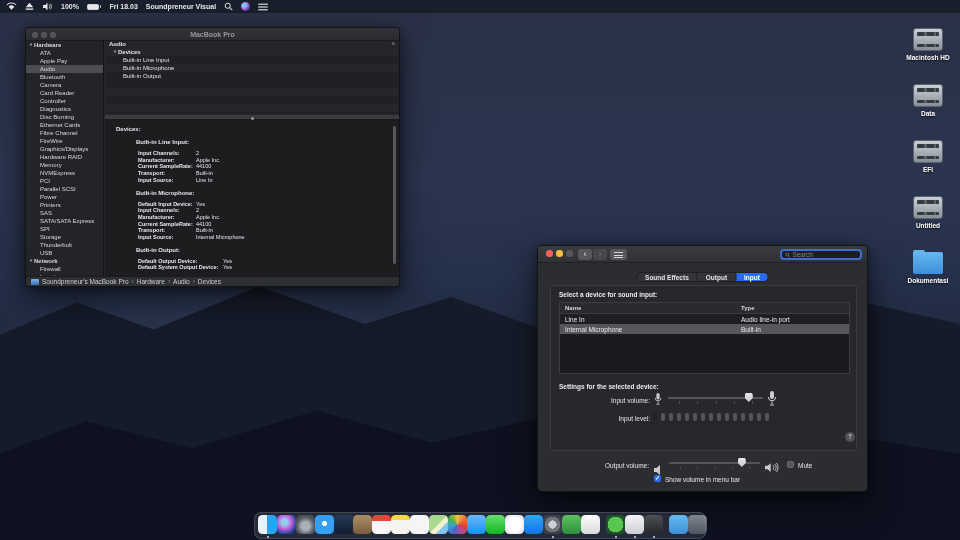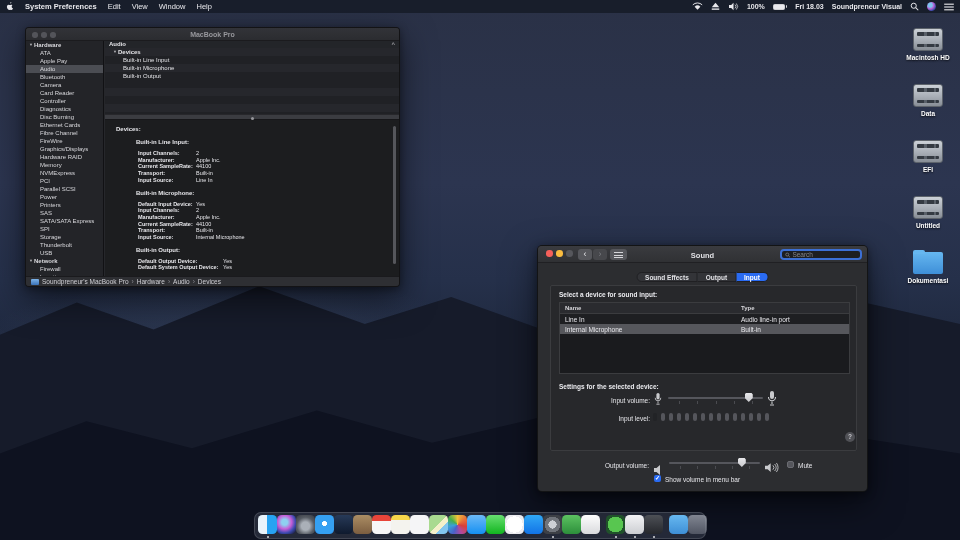--- a/index.html
+++ b/index.html
@@ -146,30 +146,20 @@
 </style>
 </head>
 <body>
 
 <div id="wallpaper" class="abs"></div>
 <div id="wp-glow" class="abs"></div>
 <div id="wp-m1" class="abs"></div>
 <div id="wp-m2" class="abs"></div>
 
 <div id="menubar" class="abs">
-  <div id="menu-left">
-    <span><svg width="8" height="10" viewBox="0 0 170 195">
-          <path fill="#e8e8ec" d="M150 145c-3 7-6 13-11 19-7 9-14 18-25 18-10 0-13-6-26-6s-17 6-26 6-19-10-26-19C22 144 12 111 26 88c7-12 19-19 31-19 10 0 19 6 25 6s16-7 28-6c5 0 19 2 28 15-1 1-17 10-17 30 0 24 21 31 29 31zM107 35c5-6 9-15 8-24-8 1-17 6-22 12-5 5-9 14-8 23 9 0 17-5 22-11z"></path>
-        </svg></span>
-    <span class="mi mi-bold">System Preferences</span>
-    <span class="mi">Edit</span>
-    <span class="mi">View</span>
-    <span class="mi">Window</span>
-    <span class="mi">Help</span>
-  </div>
   <div id="menu-right">
     <span>
         <svg width="11" height="9" viewBox="0 0 16 12">
           <path d="M8 10.8 L3.8 6.2 a6.2 6.2 0 0 1 8.4 0 Z" fill="#e8e8ec"></path>
           <path d="M1.2 3.6 a9.8 9.8 0 0 1 13.6 0" stroke="#e8e8ec" stroke-width="1.4" fill="none"></path>
         </svg>
       </span>
     <span>
         <svg width="9" height="9" viewBox="0 0 12 12">
           <path d="M6 1 L11 7 H1 Z" fill="#e8e8ec"></path>
@@ -344,21 +334,20 @@
     <span id="tl-close" class="tl"></span>
     <span id="tl-min" class="tl"></span>
     <span id="tl-zoom" class="tl"></span>
     <div id="btn-back" class="abs navbtn">‹</div>
     <div id="btn-fwd" class="abs navbtn">›</div>
     <div id="btn-view" class="abs navbtn">
       <span class="ln" style="top:3px"></span>
         <span class="ln" style="top:5.5px"></span>
         <span class="ln" style="top:8px"></span>
     </div>
-    <div id="snd-title" class="abs">Sound</div>
     <div id="snd-search" class="abs">
       <svg width="6" height="6" viewBox="0 0 12 12">
           <circle cx="5" cy="5" r="3.4" stroke="#85858a" stroke-width="1.6" fill="none"></circle>
           <line x1="7.6" y1="7.6" x2="11" y2="11" stroke="#85858a" stroke-width="1.8"></line>
         </svg>
       <input value="" placeholder="Search" style="">
     </div>
   </div>
   <div id="snd-tabs" class="abs">
     <div class="tab">Sound Effects</div>

